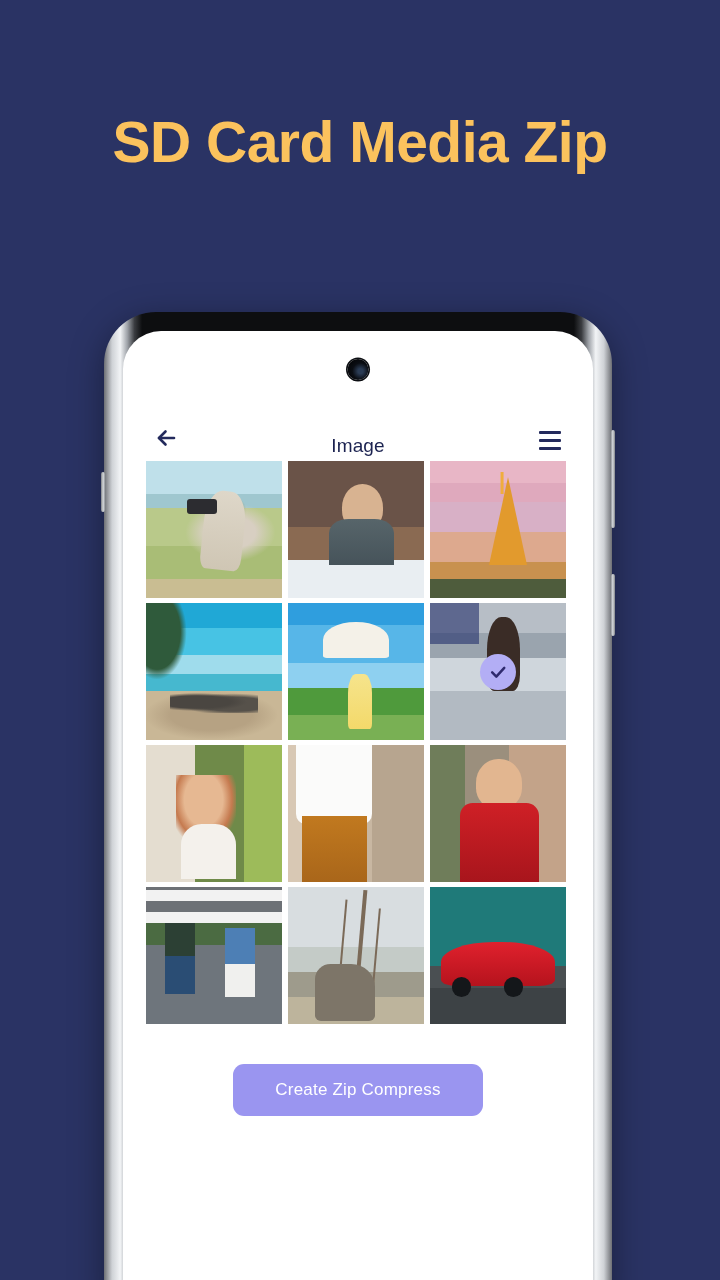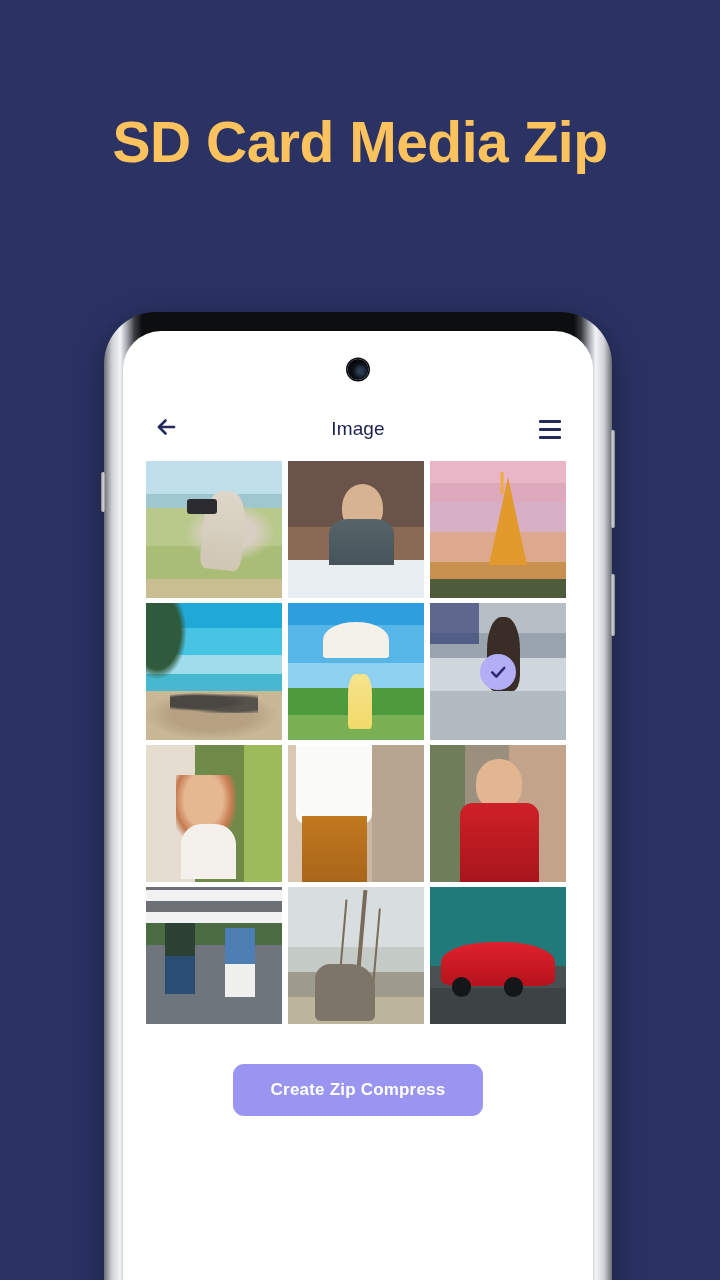--- a/index.html
+++ b/index.html
@@ -66,21 +66,21 @@
     width:21px; height:21px;
     border-radius:50%;
     background:radial-gradient(circle at 62% 58%, #2b3c55 0 14%, #0a0d13 46%, #000 100%);
     box-shadow:0 0 0 1.5px #0b0d11;
   }
 
   
   .appbar{
     position:absolute;
     top:70px; left:0; width:470px; height:56px;
-    display:flex; align-items:center;
+    display:flex; align-items:flex-end;
     padding:0 26px;
   }
   .icon-btn{
     width:34px; height:34px;
     display:flex; align-items:center; justify-content:center;
     cursor:pointer;
     flex:0 0 auto;
   }
   .appbar-title{
     flex:1 1 auto;
@@ -141,21 +141,21 @@
     display:flex; justify-content:center;
   }
   .cta{
     width:250px; height:52px;
     border:none;
     border-radius:11px;
     background:#9a95f0;
     color:#ffffff;
     font-family:"Liberation Sans", sans-serif;
     font-size:17px;
-    font-weight:700;
+    font-weight:400;
     letter-spacing:.2px;
     cursor:pointer;
   }
 
   
   .art{ background-repeat:no-repeat; }
 
   
   .a-photographer{
     background:

